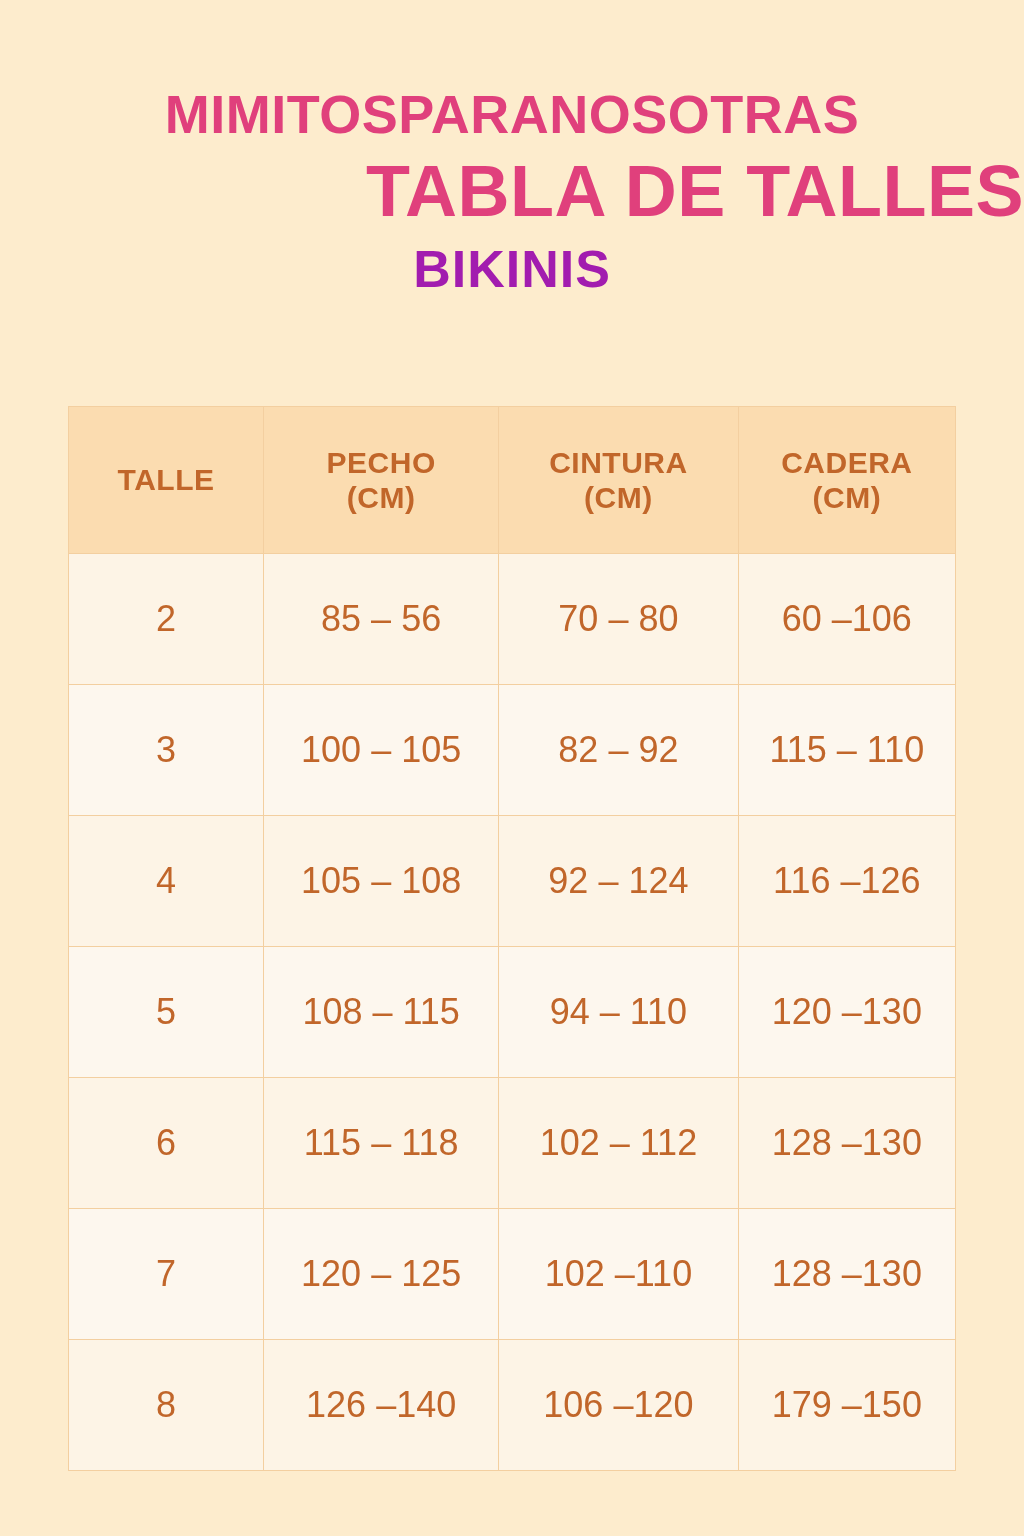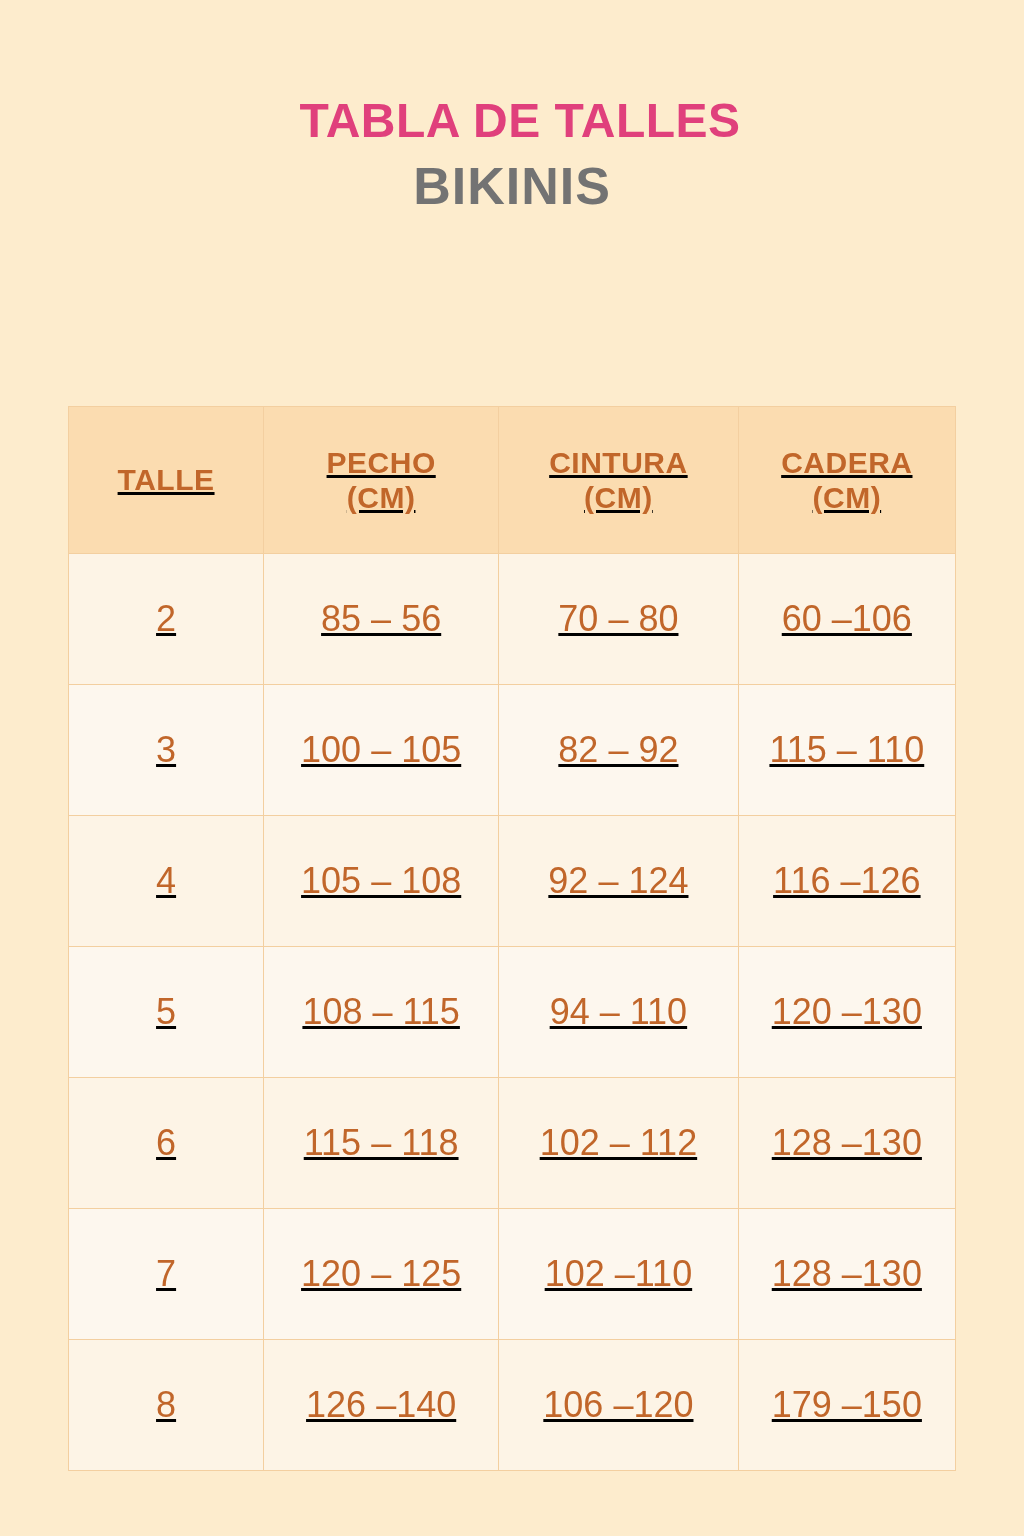--- a/index.html
+++ b/index.html
@@ -26,46 +26,46 @@
   }
   .brand-title {
     font-size: 54px;
     font-weight: bold;
     color: #e0407c;
     letter-spacing: 0.5px;
     line-height: 1.05;
     margin: 0;
   }
   .main-title {
-    font-size: 48px;
+    font-size: 72px;
     font-weight: bold;
     color: #e0407c;
     line-height: 1.12;
     margin: 8px 0 0 16px;
     letter-spacing: 0.5px;
+    text-align: right;
   }
   .sub-title {
     font-size: 52px;
     font-weight: bold;
-    color: #737373;
+    color: #a21caf;
     line-height: 1.1;
     margin: 10px 0 0 0;
     letter-spacing: 1px;
   }
   .table-wrap {
     position: absolute;
     left: 68px;
     top: 406px;
     width: 888px;
   }
   table.size-table {
     border-collapse: collapse;
     width: 100%;
     table-layout: fixed;
-    text-decoration: underline;
   }
   table.size-table th,
   table.size-table td {
     border: 1px solid #f3cfa0;
     text-align: center;
     color: #c1662a;
   }
   table.size-table thead th {
     background: #fbdcb0;
     font-size: 30px;
@@ -92,20 +92,21 @@
   .hdr-line2 {
     display: block;
   }
 </style>
 </head>
 <body>
 
 <div class="page">
 
   <div class="header">
+    <h1 class="brand-title">MIMITOSPARANOSOTRAS</h1>
     <h2 class="main-title">TABLA DE TALLES</h2>
     <h3 class="sub-title">BIKINIS</h3>
   </div>
 
   <div class="table-wrap">
     <table class="size-table">
       <colgroup>
         <col class="c0">
           <col class="c1">
           <col class="c2">

